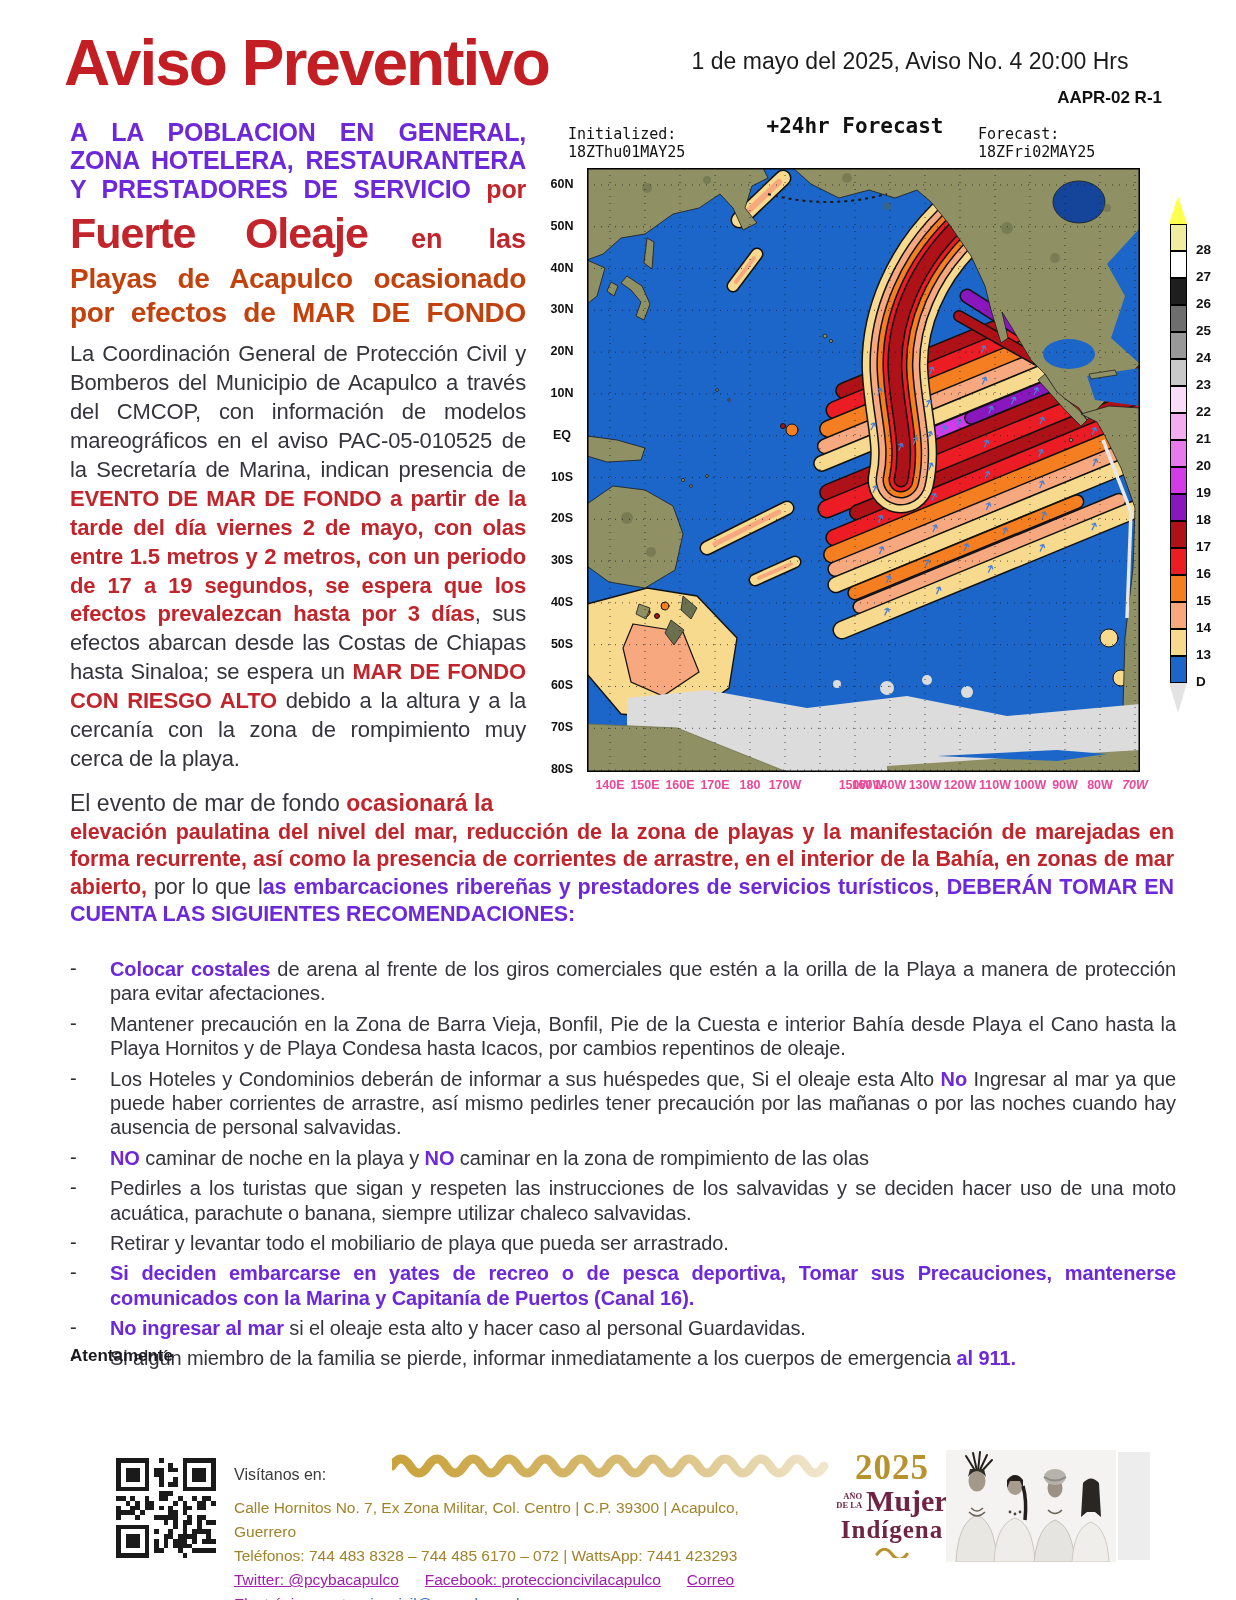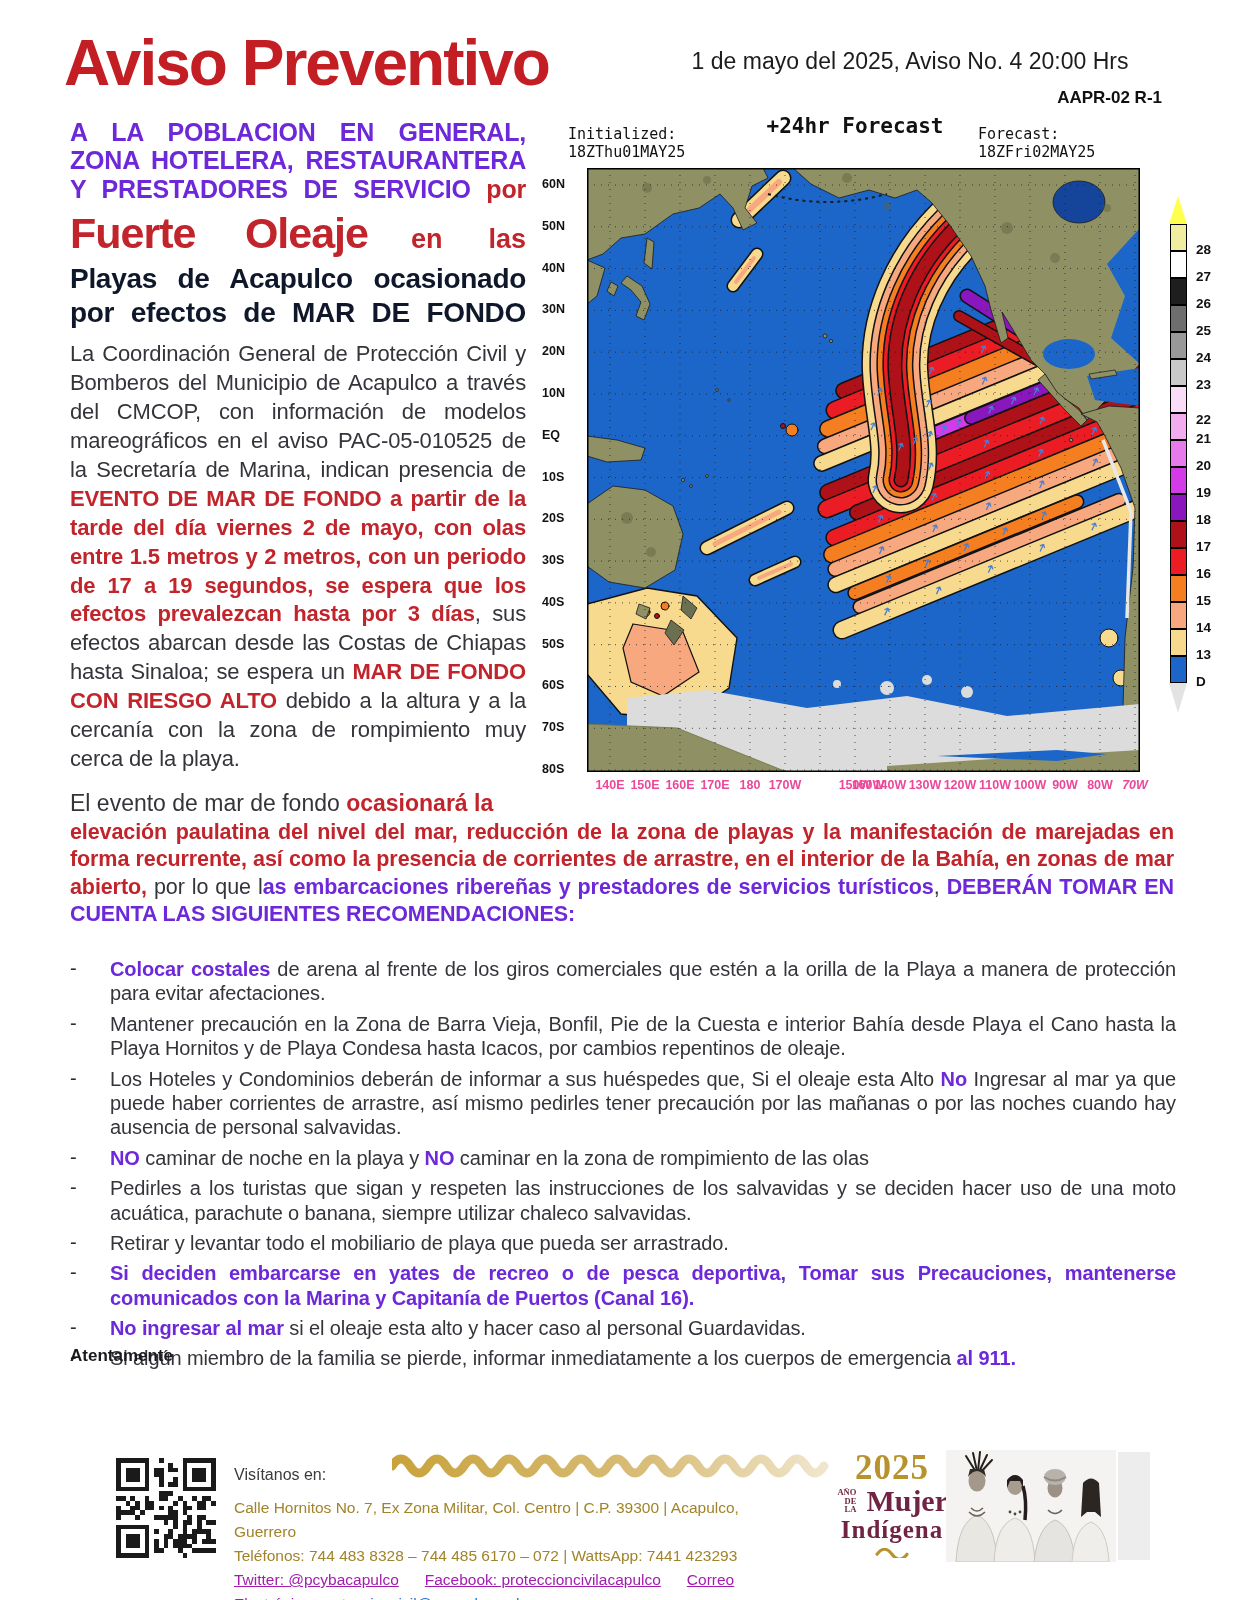--- a/index.html
+++ b/index.html
@@ -13,34 +13,34 @@
   #title{left:64px;top:26px;font-size:64px;font-weight:800;letter-spacing:-2px;color:#C41E25;}
   #dateline{left:690px;top:48px;width:440px;text-align:center;font-size:23px;color:#1c1c1c;}
   #doccode{left:940px;top:88px;width:222px;text-align:right;font-size:17px;font-weight:bold;color:#111;}
   
   #leftcol{left:70px;top:118px;width:456px;}
   .aud{font-size:25px;font-weight:bold;line-height:1.13;color:#1F1F24;
        text-align:justify;text-align-last:justify;letter-spacing:-0.2px;}
   .fuerte-row{margin-top:9px;text-align:justify;text-align-last:justify;line-height:1;}
   .fuerte-big{font-size:43px;font-weight:800;color:#C2242B;letter-spacing:-1px;}
   .fuerte-small{font-size:27px;font-weight:bold;color:#C2242B;}
-  .redline{margin-top:8px;font-size:28px;font-weight:bold;color:#0f172a;line-height:1.15;
+  .redline{margin-top:8px;font-size:28px;font-weight:bold;color:#c2410c;line-height:1.15;
            text-align:justify;text-align-last:justify;letter-spacing:-0.3px;}
   .p1{margin-top:11px;font-size:22px;line-height:1.315;text-align:justify;letter-spacing:-0.15px;}
   
   .s-p{color:#34343B;}
   .s-b{font-weight:bold;color:#6d28d9;margin-top:8px;}
   .s-r{font-weight:bold;color:#C2242B;}
   
   .mono{font-family:"DejaVu Sans Mono","Liberation Mono",monospace;}
   #init-label{left:568px;top:125px;font-size:15px;color:#111;}
   #fc-title{left:730px;top:114px;width:250px;text-align:center;font-size:21px;font-weight:bold;color:#111;}
   #fc-label{left:978px;top:125px;font-size:15px;color:#111;}
   #mapsvg{left:587px;top:168px;}
-  .latlab{position:absolute;left:542px;width:40px;text-align:left;font-size:12.5px;font-weight:bold;color:#111;}
+  .latlab{position:absolute;left:542px;width:40px;text-align:center;font-size:12.5px;font-weight:bold;color:#111;}
   .lonlab{position:absolute;top:778px;width:40px;text-align:center;font-size:12.5px;font-weight:bold;color:#ec4899;}
   
   #cbar{left:1170px;top:196px;width:66px;height:525px;}
   .cseg{position:absolute;left:0;width:17px;height:27px;border:1px solid #000;box-sizing:border-box;}
   .clab{position:absolute;left:26px;width:36px;font-size:13.5px;font-weight:bold;color:#111;}
   .tri{position:absolute;left:-1px;width:0;height:0;}
   
   #eventpara{left:70px;top:789px;width:1104px;}
   .ev-line1{font-size:23px;line-height:1.3;}
   .ev-rest{font-size:21.5px;line-height:1.28;text-align:justify;letter-spacing:-0.1px;}
@@ -51,21 +51,21 @@
   .rectext{flex:1;font-size:20px;line-height:1.22;text-align:justify;color:#2B2B31;letter-spacing:-0.1px;}
   #signoff{left:70px;top:1346px;font-size:17px;font-weight:bold;color:#1A1A1E;}
   
   #visit{left:234px;top:1466px;font-size:16px;color:#3A3A3A;}
   #addr{left:234px;top:1496px;width:560px;font-size:15.5px;line-height:1.55;color:#A1832A;}
   #addr a{color:#a21caf;text-decoration:underline;}
   #addr .email{color:#2F6FD6;text-decoration:underline;}
   .soc-gap{display:inline-block;width:26px;}
   #logo2025{left:836px;top:1450px;width:112px;text-align:center;font-family:"Liberation Serif","DejaVu Serif",serif;}
   .y2025{font-size:35px;font-weight:bold;color:#B8922D;letter-spacing:1px;line-height:1;}
-  .logorow{display:flex;justify-content:center;align-items:center;gap:10px;margin-top:1px;}
+  .logorow{display:flex;justify-content:center;align-items:center;gap:4px;margin-top:1px;}
   .anode{font-size:8.5px;font-weight:bold;color:#702342;line-height:1.05;text-align:right;}
   .mujer{font-size:30px;font-weight:bold;color:#702342;line-height:1;}
   .indigena{font-size:25px;font-weight:bold;color:#702342;letter-spacing:1px;line-height:1.1;}
   #graybar{left:1118px;top:1452px;width:32px;height:108px;background:#EDEDED;}
 </style>
 </head>
 <body>
 
 <div id="title" class="abs">Aviso Preventivo</div>
 <div id="dateline" class="abs">1 de mayo del 2025, Aviso No. 4 20:00 Hrs</div>
@@ -363,21 +363,21 @@
       <div class="cseg" style="top: 379px; background: rgb(245, 126, 32);"></div>
       <div class="cseg" style="top: 406px; background: rgb(248, 168, 126);"></div>
       <div class="cseg" style="top: 433px; background: rgb(247, 218, 141);"></div>
       <div class="cseg" style="top: 460px; background: rgb(27, 102, 200);"></div>
       <div class="clab" style="top: 46px;">28</div>
       <div class="clab" style="top: 73px;">27</div>
       <div class="clab" style="top: 100px;">26</div>
       <div class="clab" style="top: 127px;">25</div>
       <div class="clab" style="top: 154px;">24</div>
       <div class="clab" style="top: 181px;">23</div>
-      <div class="clab" style="top: 216px;">22</div>
+      <div class="clab" style="top: 208px;">22</div>
       <div class="clab" style="top: 235px;">21</div>
       <div class="clab" style="top: 262px;">20</div>
       <div class="clab" style="top: 289px;">19</div>
       <div class="clab" style="top: 316px;">18</div>
       <div class="clab" style="top: 343px;">17</div>
       <div class="clab" style="top: 370px;">16</div>
       <div class="clab" style="top: 397px;">15</div>
       <div class="clab" style="top: 424px;">14</div>
       <div class="clab" style="top: 451px;">13</div>
       <div class="clab" style="top: 478px;">D</div>

